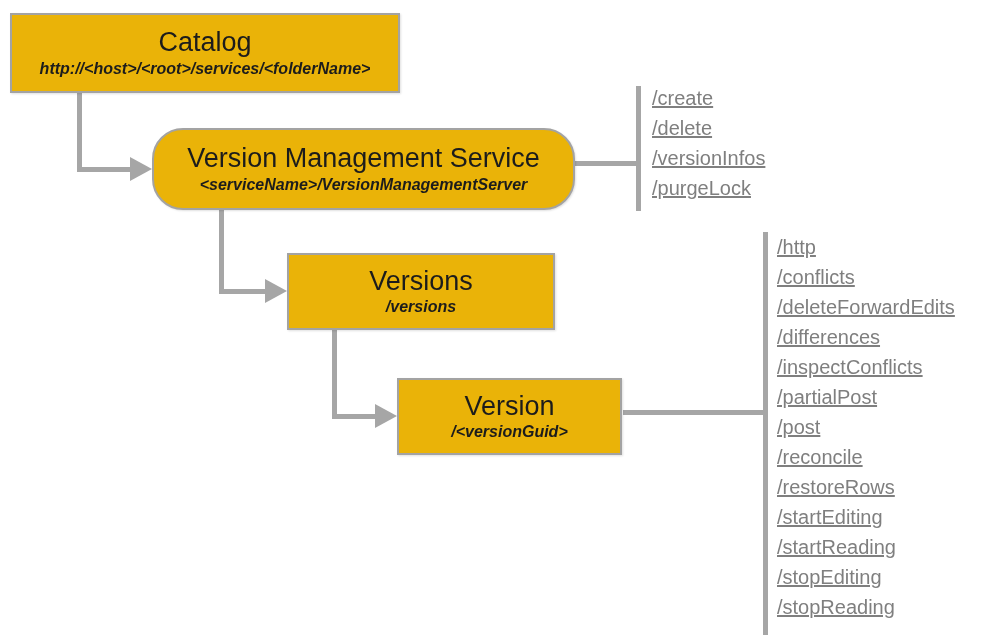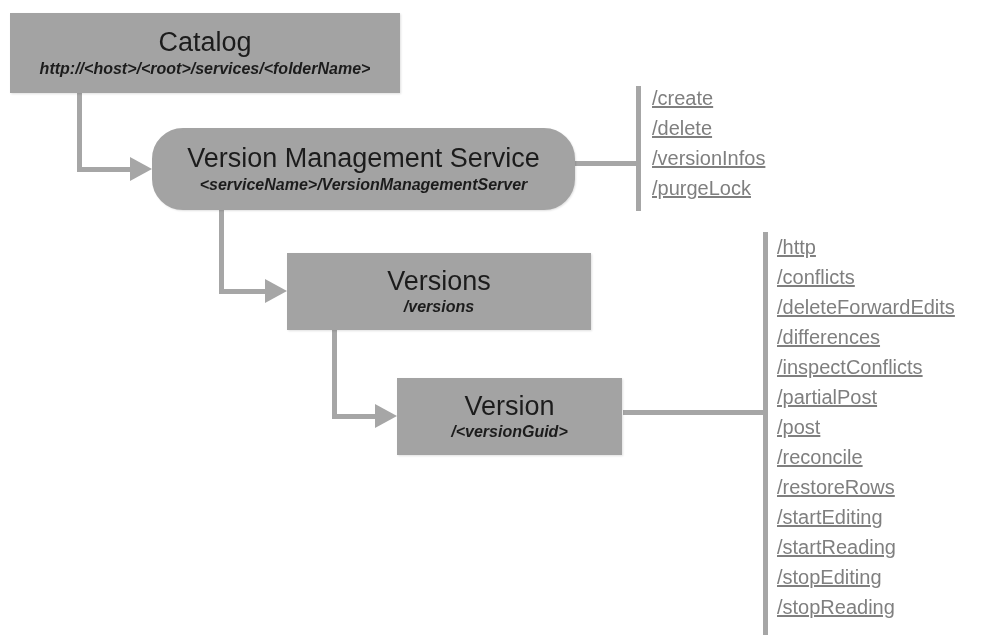--- a/index.html
+++ b/index.html
@@ -12,21 +12,21 @@
     position: relative;
     width: 995px;
     height: 640px;
     background: #ffffff;
     overflow: hidden;
   }
   
   .node {
     position: absolute;
     box-sizing: border-box;
-    background: #a3a3a3;
+    background: #eab308;
     border: 2px solid #a3a3a3;
     display: flex;
     flex-direction: column;
     align-items: center;
     justify-content: center;
     text-align: center;
     box-shadow: 1px 1px 2px rgba(0,0,0,0.12);
   }
   .node-title {
     font-size: 27px;
@@ -37,21 +37,21 @@
   .node-subtitle {
     font-size: 16px;
     font-weight: 700;
     line-height: 1.3;
     color: #1c1c1c;
     white-space: nowrap;
     font-style: italic;
   }
   #node-catalog  { left: 10px;  top: 13px;  width: 390px; height: 80px; }
   #node-vms      { left: 152px; top: 128px; width: 423px; height: 82px; border-radius: 31px; }
-  #node-versions { left: 287px; top: 253px; width: 304px; height: 77px; }
+  #node-versions { left: 287px; top: 253px; width: 268px; height: 77px; }
   #node-version  { left: 397px; top: 378px; width: 225px; height: 77px; }
 
   
   .conn {
     position: absolute;
     background: #a6a6a6;
   }
   .arrowhead {
     position: absolute;
     width: 0;

